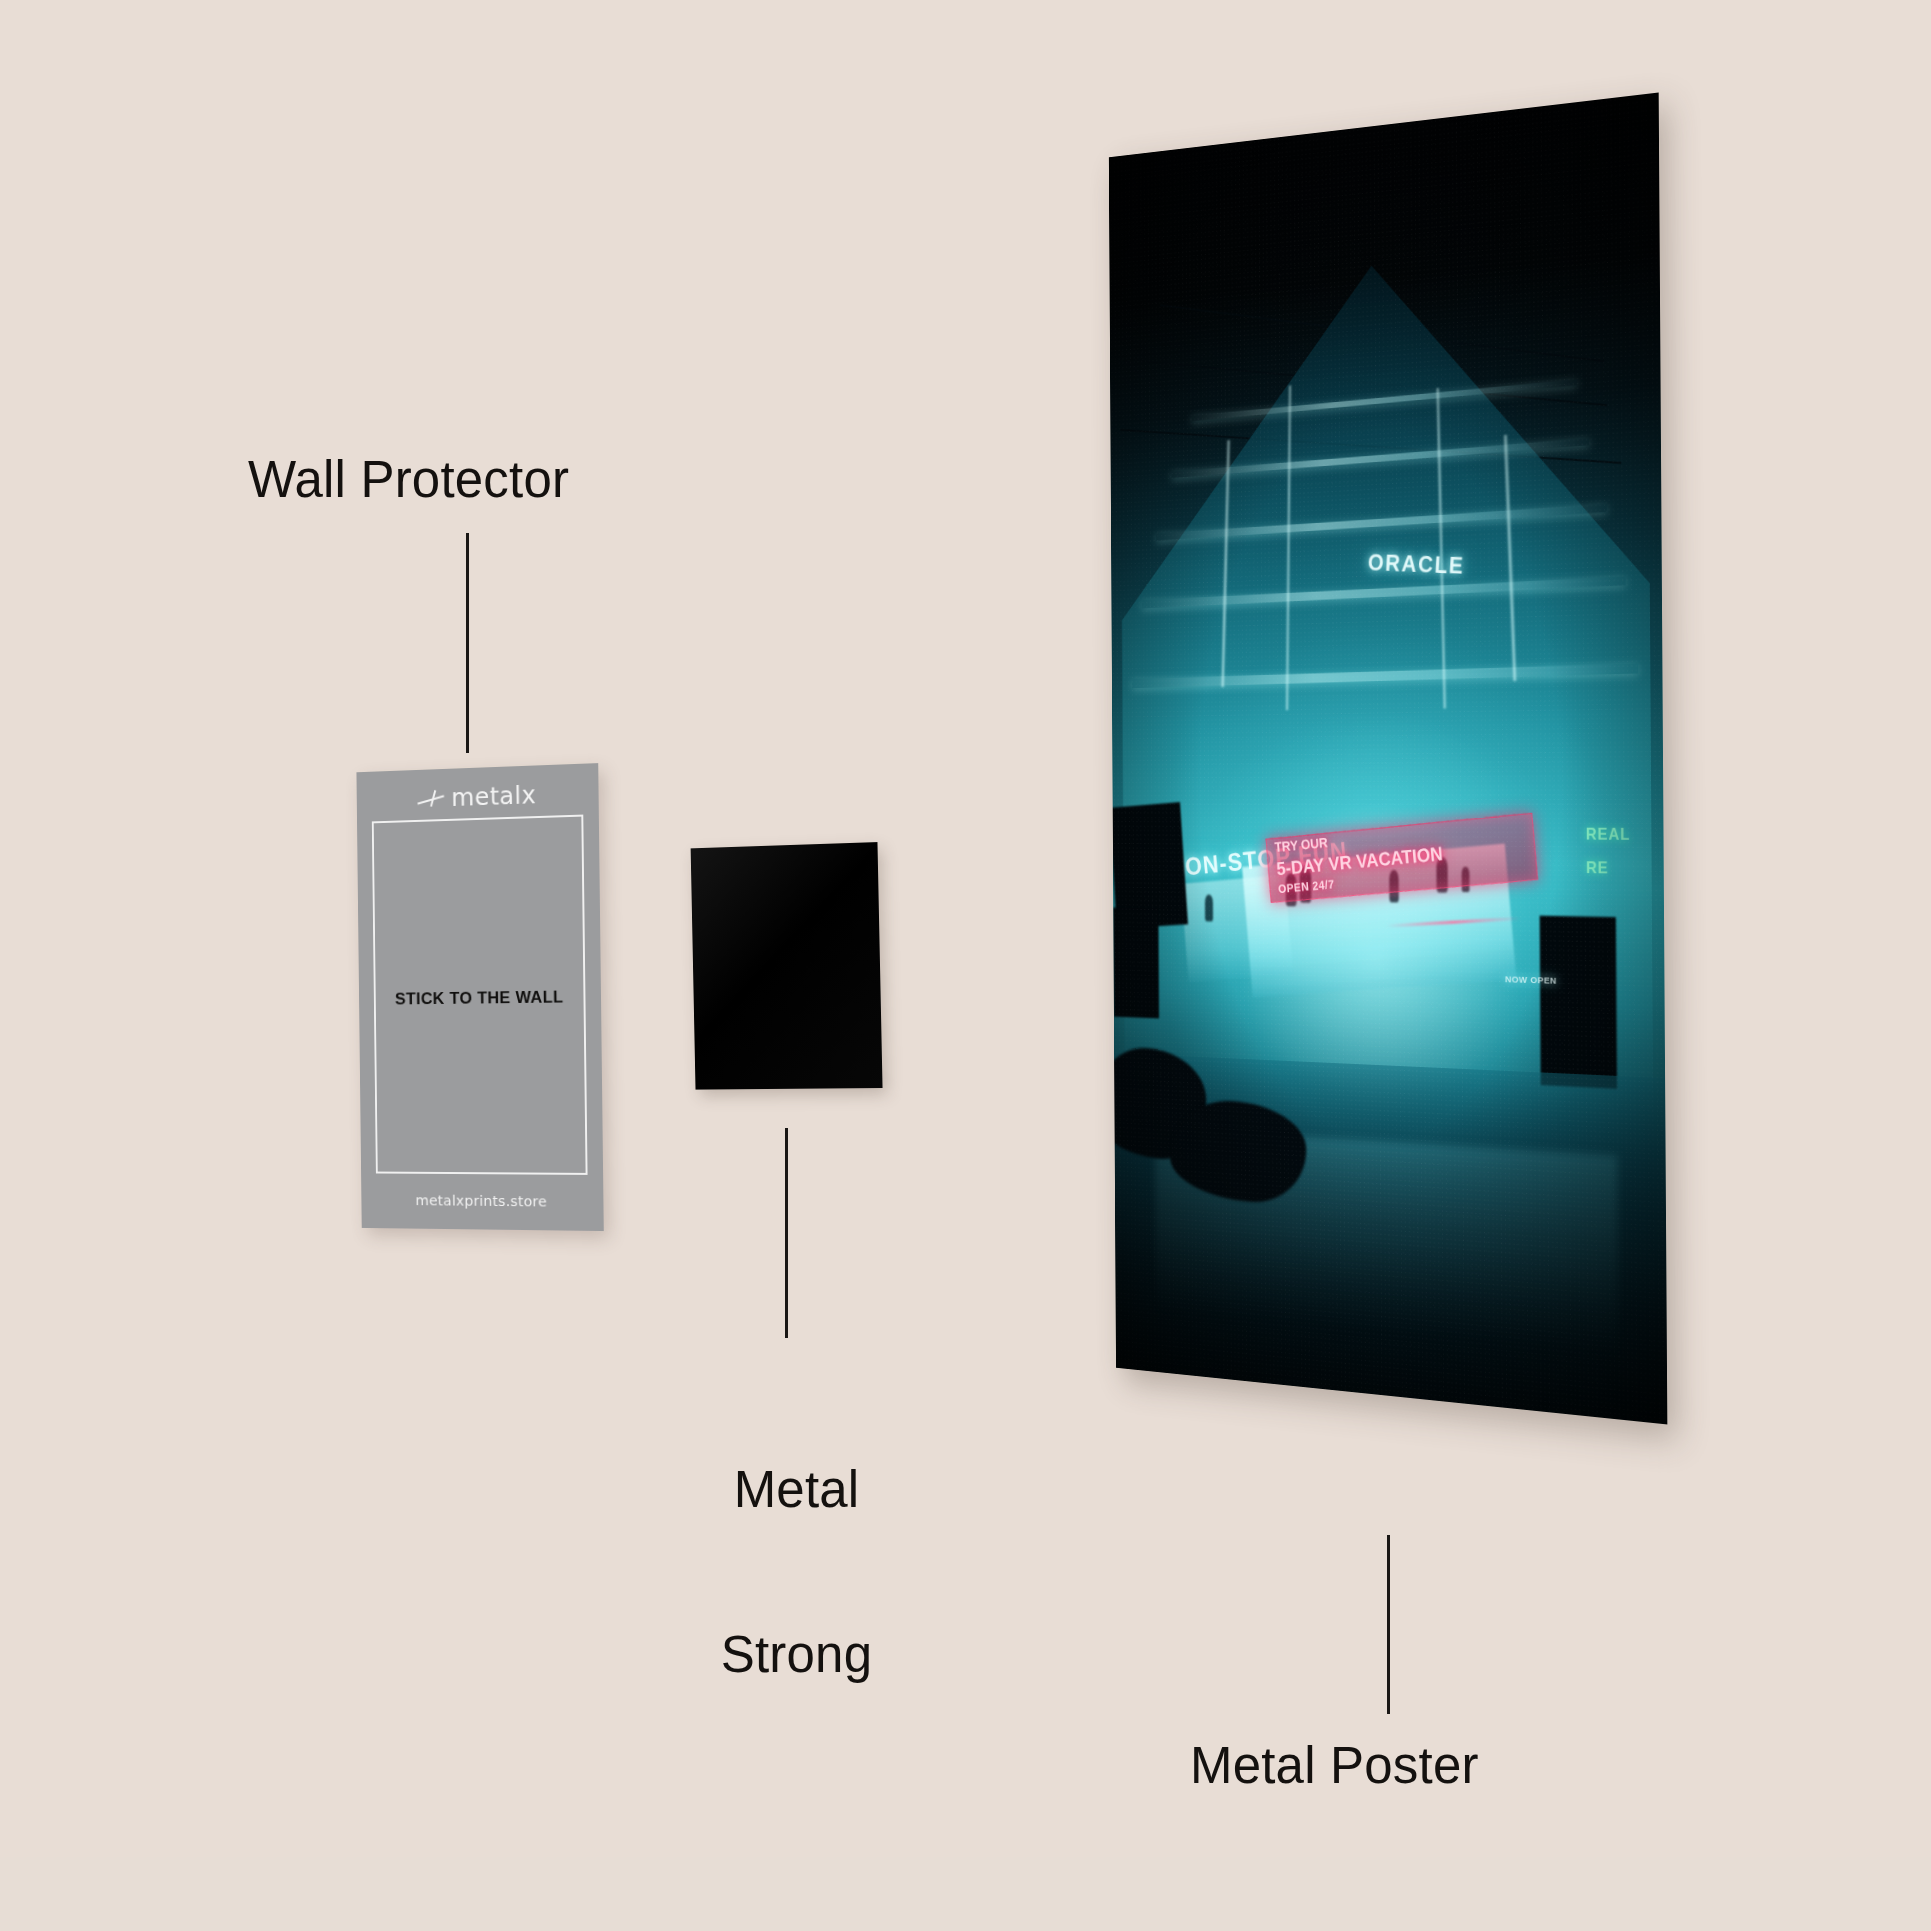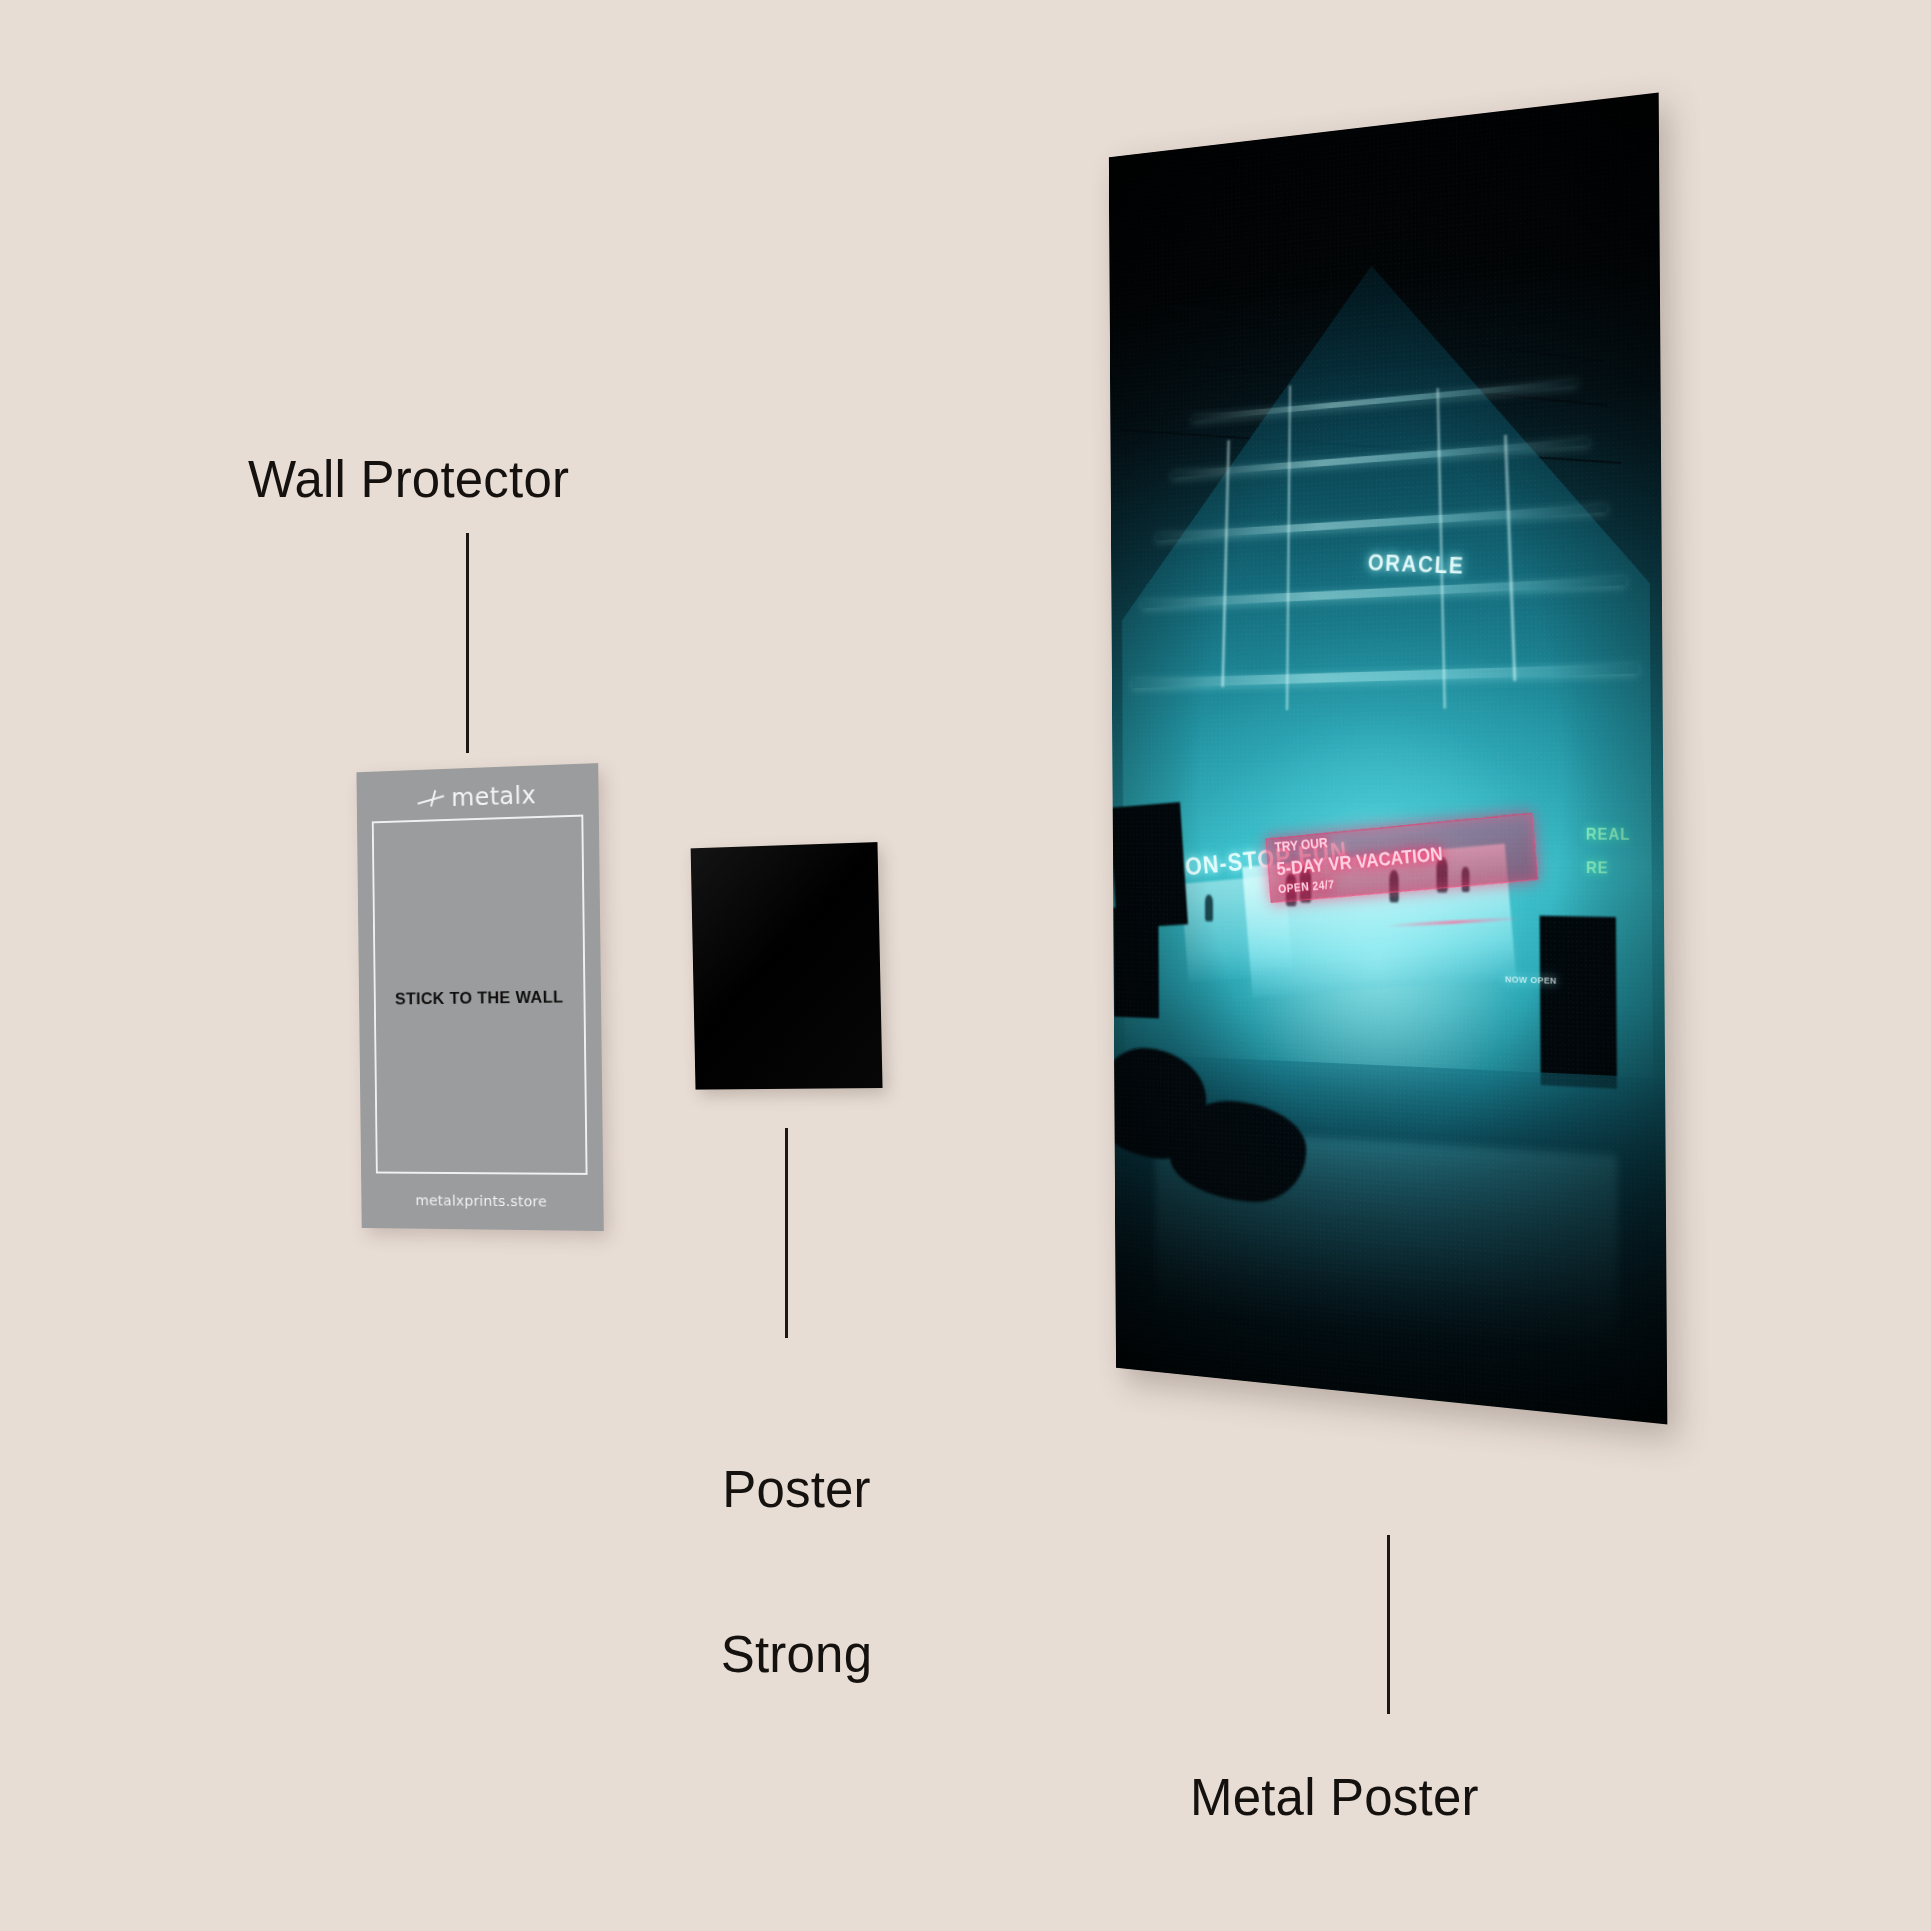--- a/index.html
+++ b/index.html
@@ -333,21 +333,21 @@
     </div>
     <div id="wp-inner-frame"></div>
     <div id="wp-center-text">STICK TO THE WALL</div>
     <div id="wp-url">metalxprints.store</div>
   </div>
 
   <div id="magnet"></div>
 
   <div class="leader" style="left:785px; top:1128px; height:210px;"></div>
   <div class="callout-label" style="left:676px; top:1352px; font-size:51px; text-align:center; width:241px;">
-    <div>Poster</div>
+    <div>Metal</div>
     <div>Strong</div>
   </div>
 
   <div id="metal-poster">
     <div class="poster-art">
 
       <div class="sky-haze"></div>
 
       <div class="wire" style="left:6%;  top:17%;  width:86%; transform:rotate(8.5deg);"></div>
       <div class="wire" style="left:10%; top:12.5%;width:82%; transform:rotate(10.5deg);"></div>
@@ -403,16 +403,16 @@
       <div class="wet-reflect"></div>
       <div class="foreground-rock" style="left:-4%; top:73.5%; width:22%; height:9%;"></div>
       <div class="foreground-rock" style="left:11%; top:77.5%; width:26%; height:8%;"></div>
 
       <div class="noise"></div>
       <div class="vignette"></div>
     </div>
   </div>
 
   <div class="leader" style="left:1387px; top:1535px; height:179px;"></div>
-  <div class="callout-label" style="left:1190px; top:1738px; font-size:51px;margin-top:32px;">Metal Poster</div>
+  <div class="callout-label" style="left:1190px; top:1738px; font-size:51px;">Metal Poster</div>
 
 </div>
 
 
 </body></html>

